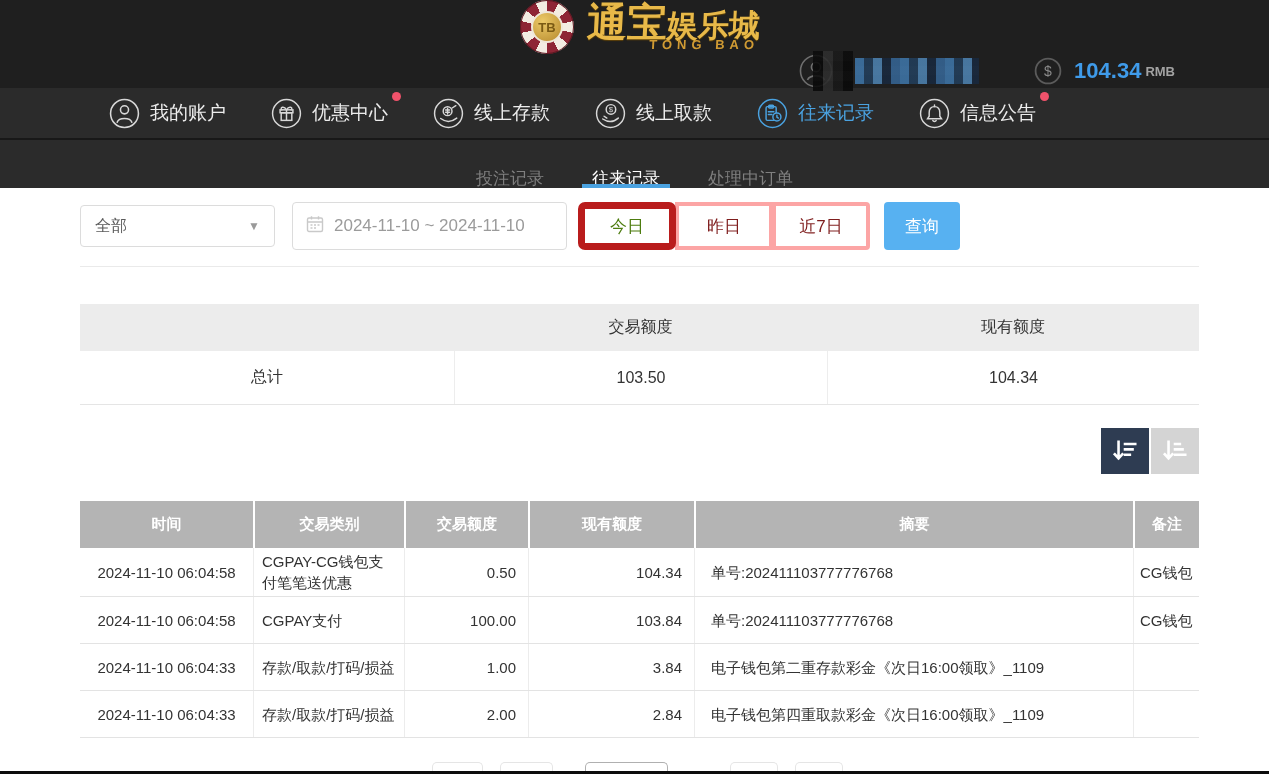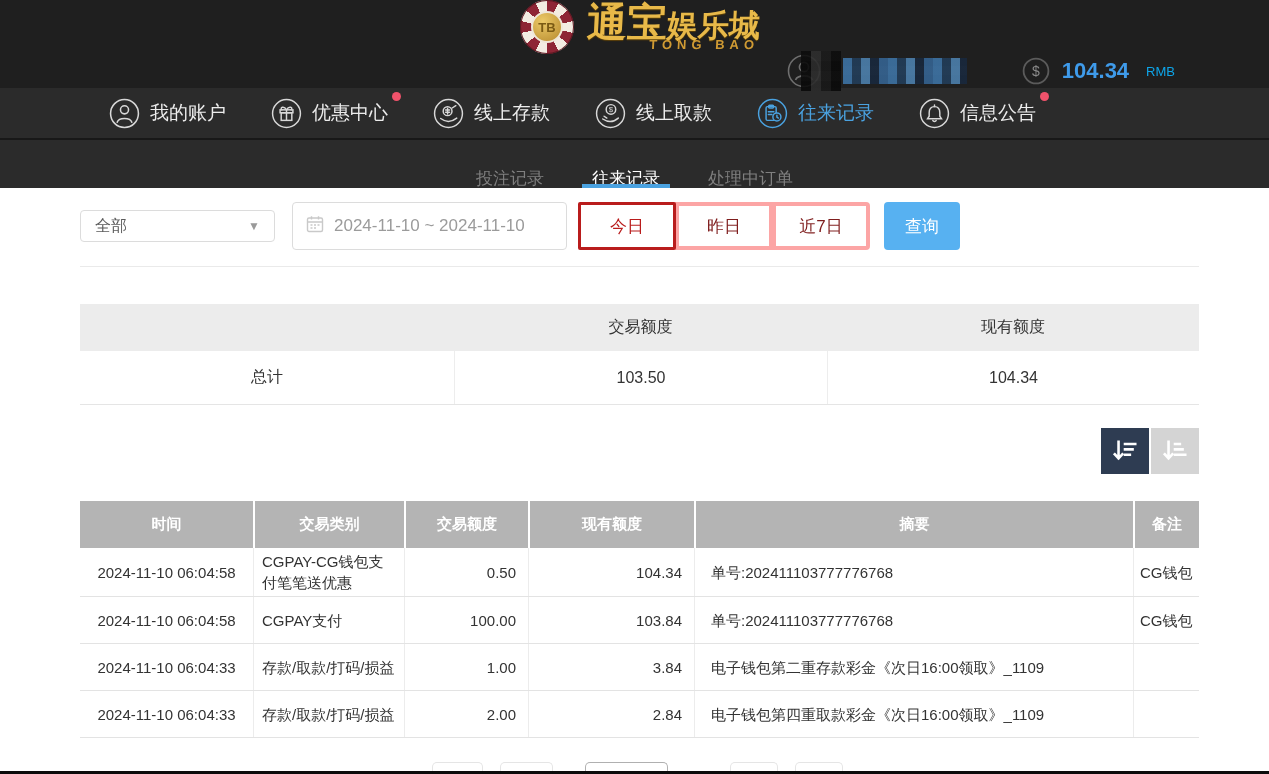--- a/index.html
+++ b/index.html
@@ -38,21 +38,21 @@
       repeating-linear-gradient(0deg, rgba(0,0,0,.3) 0 10px, rgba(70,70,70,.25) 10px 20px);
   }
   .censor-blue { width:124px; height:26px; margin-left:22px;
     background:
       repeating-linear-gradient(90deg, rgba(60,111,158,.95) 0 9px, rgba(34,60,87,.95) 9px 18px, rgba(74,123,166,.95) 18px 27px, rgba(25,40,60,.95) 27px 36px, rgba(52,96,140,.95) 36px 45px),
       repeating-linear-gradient(0deg, rgba(0,0,0,.4) 0 9px, rgba(255,255,255,.08) 9px 18px);
   }
   .balance { display:flex; align-items:center; margin-left:55px; }
   .coin-icon { margin-right:12px; display:flex; }
   .balance .amount { color:#3f9bea; font-size:22px; font-weight:bold; }
-  .balance .currency { color:#0ea5e9; font-size:13px; font-weight:normal; margin-left:17px; }
+  .balance .currency { color:#a3a3a3; font-size:13px; font-weight:bold; margin-left:4px; }
 
   
   .mainnav { height:52px; background:#2b2b2b; display:flex; align-items:center;
              padding-left:108px; gap:44px; border-bottom:2px solid #181818; }
   .nav-item { display:flex; align-items:center; gap:9px; color:#ececec;
               font-size:19px; position:relative; cursor:pointer; white-space:nowrap; }
   .nav-item.active { color:#4aa2e0; }
   .nav-icon { display:flex; }
   .badge-dot { position:absolute; top:-5px; right:-13px; width:9px; height:9px;
                border-radius:50%; background:#f0526b; }
@@ -61,33 +61,33 @@
   .subtabs { height:48px; background:#2b2b2b; display:flex; justify-content:center;
              gap:16px; }
   .subtab { padding:16px 16px; line-height:46px; font-size:17px; color:#7f7f7f;
             position:relative; cursor:pointer; }
   .subtab.active { color:#fff; }
   .subtab.active::after { content:""; position:absolute; left:6px; right:6px;
             bottom:0; height:4px; background:#4aa2e0; }
 
   
   .filters { margin:14px 70px 0 80px; display:flex; align-items:center; }
-  .fselect { width:195px; height:32px; border:1px solid #dcdcdc; border-radius:4px;
+  .fselect { width:195px; height:42px; border:1px solid #dcdcdc; border-radius:4px;
              display:flex; align-items:center; justify-content:space-between;
              padding:0 14px; color:#5a5a5a; font-size:16px; cursor:pointer; background:#fff; }
   .fselect .caret { color:#9a9a9a; font-size:12px; }
   .fdate { width:275px; height:48px; border:1px solid #dcdcdc; border-radius:4px;
            display:flex; align-items:center; gap:10px; padding:14px 13px;
            color:#9b9b9b; font-size:17px; margin-left:17px; cursor:pointer; background:#fff; }
   .qgroup { display:flex; margin-left:11px; }
   .qbtn { width:98px; height:48px; border:4px solid #fca5a5; background:#fff;
           color:#7f1d1d; font-size:17px; margin-left:-1px; cursor:pointer; position:relative; }
   .qbtn:first-child { border-radius:4px 0 0 4px; margin-left:0; }
   .qbtn:last-child { border-radius:0 4px 4px 0; }
-  .qbtn.active { border:3px solid #b91c1c; color:#b91c1c; z-index:2; border-radius:2px; }
+  .qbtn.active { border:7px solid #b91c1c; color:#4d7c0f; z-index:2; border-radius:7px; }
   .query-btn { width:76px; height:48px; margin-left:14px; background:#57b1f1;
                color:#fff; border:none; border-radius:4px; font-size:17px; cursor:pointer; }
 
   .divider { margin:16px 70px 0 80px; border:none; border-top:1px solid #eaeaea; }
 
   
   .summary { margin:37px 70px 0 80px; font-size:16px; color:#333; }
   .srow { display:grid; grid-template-columns:374px 373px 372px; }
   .srow.shead { background:#ececec; height:47px; }
   .srow.sbody { height:54px; border-bottom:1px solid #e5e5e5; background:#fff; }

